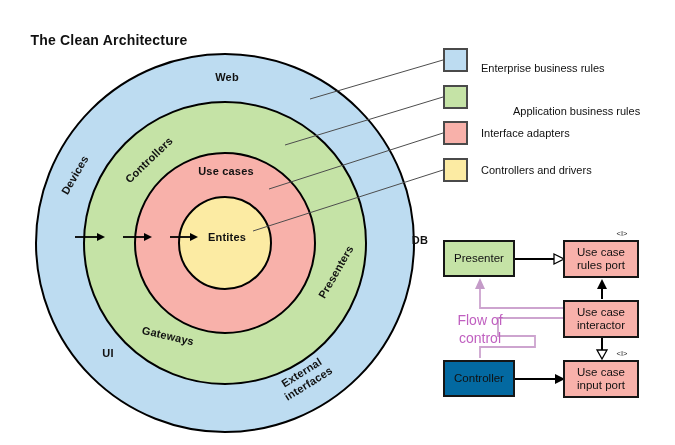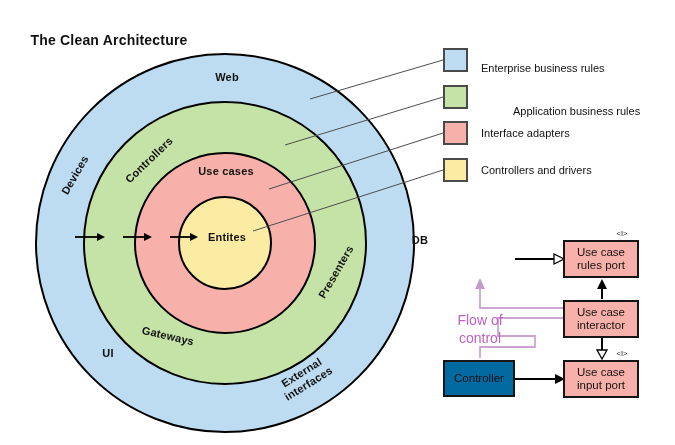--- a/index.html
+++ b/index.html
@@ -109,20 +109,23 @@
     <div class="legend-swatch" style="left: 443px; top: 85px; background-color: rgb(197, 227, 166);"></div>
     <div class="legend-label" style="top:111px;margin-left:32px;">Application business rules</div>
 
     <div class="legend-swatch" style="left: 443px; top: 121px; background-color: rgb(248, 177, 170);"></div>
     <div class="legend-label" style="top:133px;">Interface adapters</div>
 
     <div class="legend-swatch" style="left: 443px; top: 158px; background-color: rgb(252, 235, 163);"></div>
     <div class="legend-label" style="top:170px;">Controllers and drivers</div>
   </div>
 
+  <div class="fbox" style="left: 443px; top: 240px; width: 72px; height: 37px; background-color: rgb(197, 227, 166);">
+    <div>Presenter</div>
+  </div>
 
   <div class="fbox" style="left: 563px; top: 240px; width: 76px; height: 38px; background-color: rgb(248, 177, 170);">
     <div>Use case</div>
     <div>rules port</div>
   </div>
 
   <div class="fbox" style="left: 563px; top: 300px; width: 76px; height: 38px; background-color: rgb(248, 177, 170);">
     <div>Use case</div>
     <div>interactor</div>
   </div>

